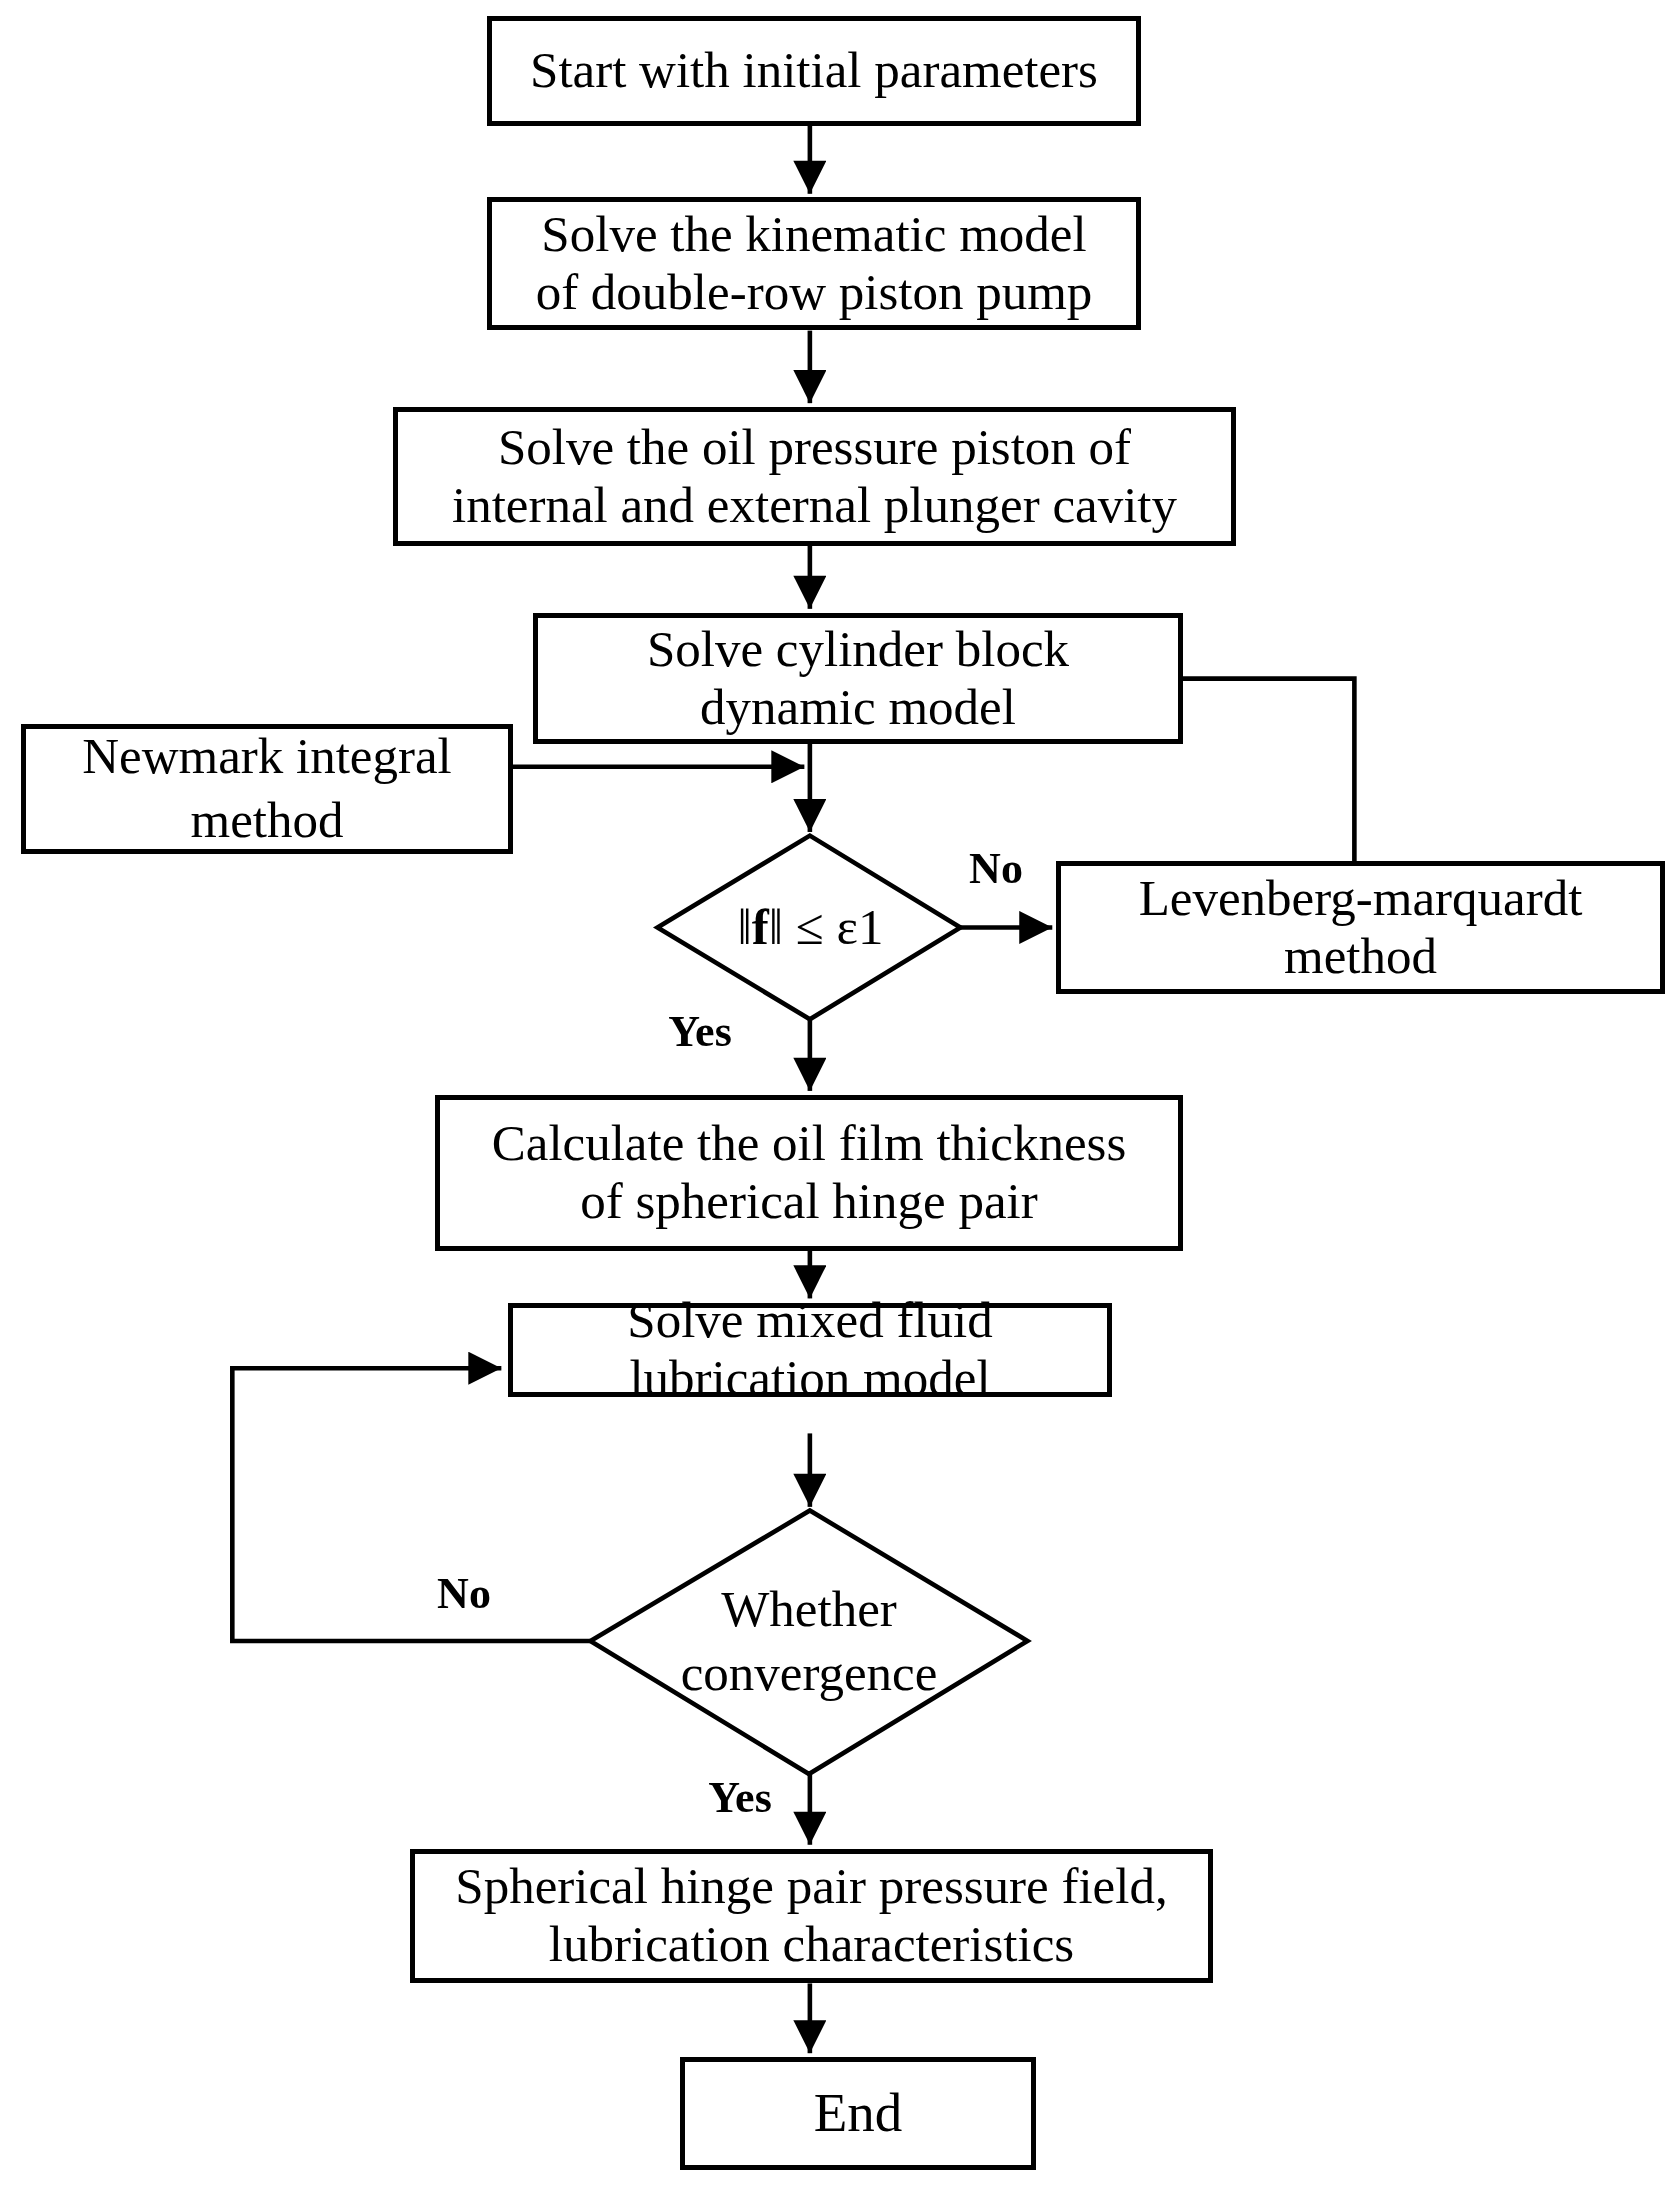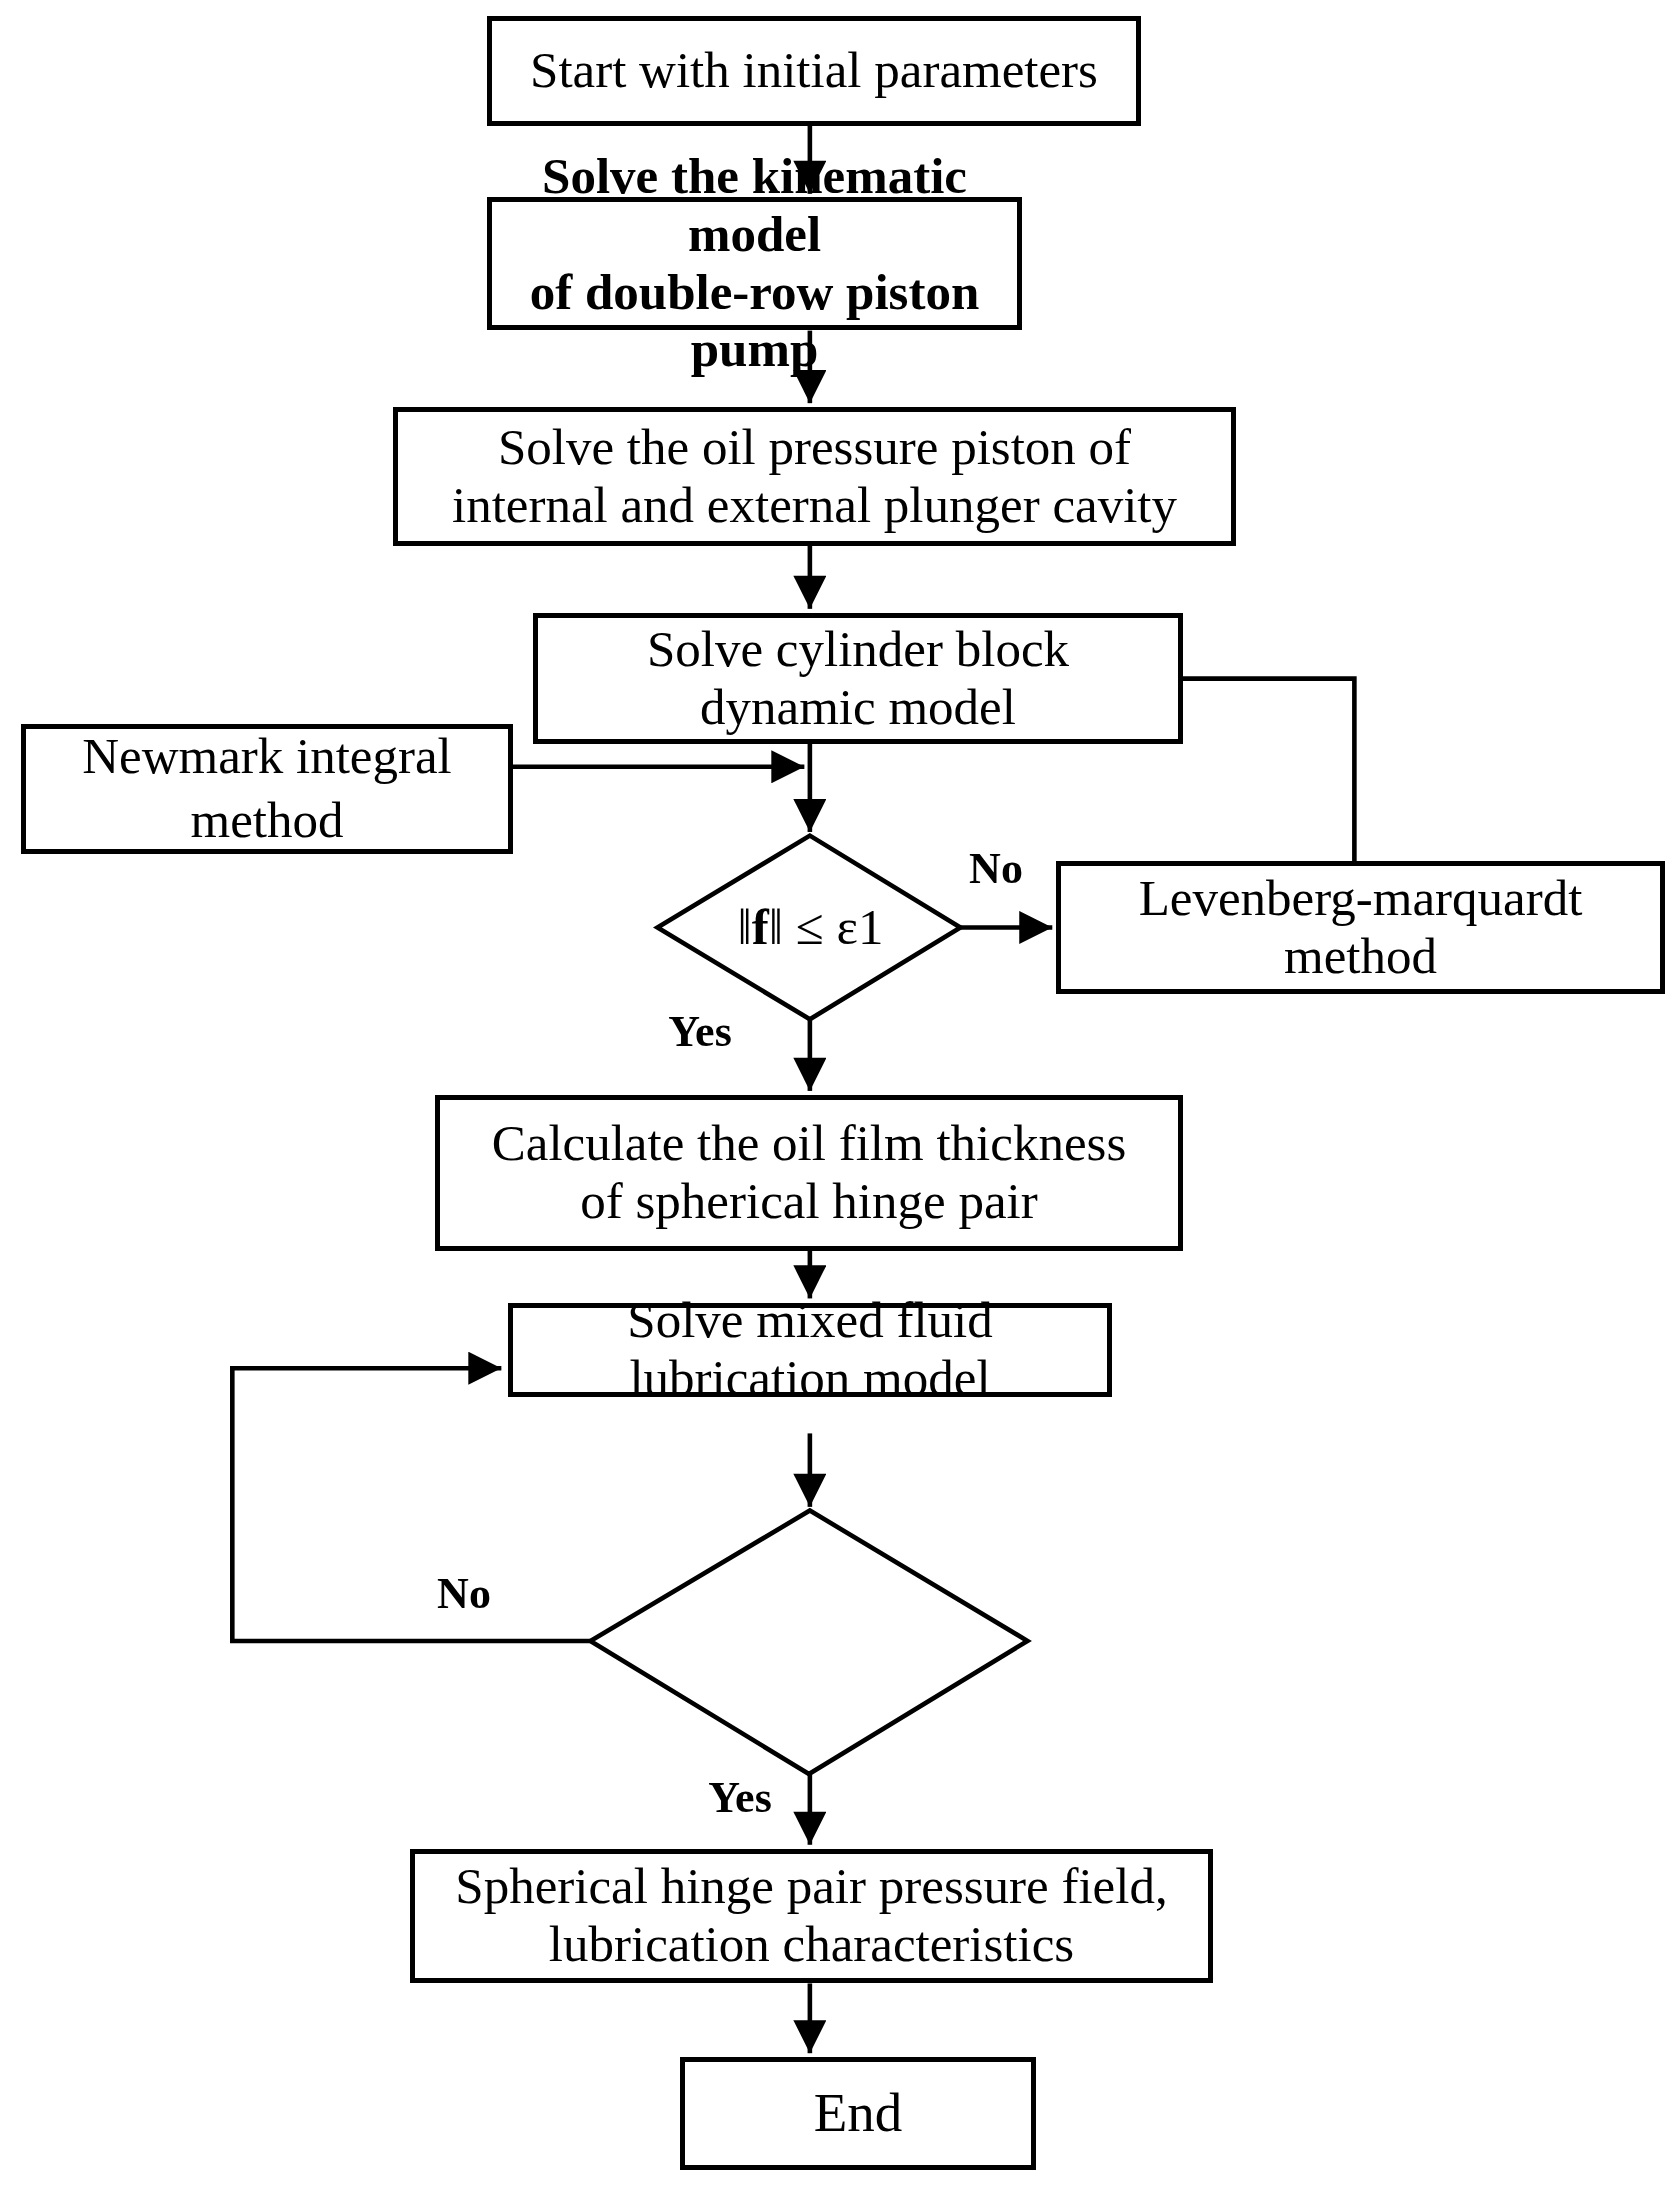--- a/index.html
+++ b/index.html
@@ -50,21 +50,21 @@
     font-size: 44px;
     line-height: 1;
     text-align: center;
     background: transparent;
     font-weight: bold;
   }
   .endnode { font-size: 55px; margin-left: 48px; }
 
   
   #n-start      { left: 487px;  top: 15.6px;   width: 654px; height: 110px; }
-  #n-kinematic  { left: 487px;  top: 197px;  width: 535px; height: 133px; font-weight: bold; }
+  #n-kinematic  { left: 487px;  top: 197px;  width: 654px; height: 133px; }
   #n-oil        { left: 393px;  top: 407px;  width: 843px; height: 139px; }
   #n-cylinder   { left: 533px;  top: 613px;  width: 650px; height: 131px; }
   #n-newmark    { left: 21px;   top: 701px;  width: 492px; height: 130px; margin-top: 23px; }
   #n-levenberg  { left: 1056px; top: 861px;  width: 609px; height: 133px; }
   #n-film       { left: 435px;  top: 1095px; width: 748px; height: 156px; }
   #n-mixed      { left: 508px;  top: 1303px; width: 604px; height: 94px; }
   #n-result     { left: 410px;  top: 1849px; width: 803px; height: 134px; }
   #n-end        { left: 632px;  top: 2057px; width: 356px; height: 113px; }
 
   #t-decision1  { left: 645px;  top: 863px;  width: 331px; height: 129px; }
@@ -130,20 +130,22 @@
 
   <div class="node" id="n-result">Spherical hinge pair pressure field,
 lubrication characteristics</div>
 
   <div class="node endnode" id="n-end">End</div>
 
   <div class="dtext" id="t-decision1">
     <span>‖</span><span class="mathbold">f</span><span>‖ ≤ ε1</span>
   </div>
 
+  <div class="dtext" id="t-decision2">Whether
+convergence</div>
 
   <div class="elabel" id="l-no1">No</div>
   <div class="elabel" id="l-yes1">Yes</div>
   <div class="elabel" id="l-no2">No</div>
   <div class="elabel" id="l-yes2">Yes</div>
 
 </div>
 
 
 </body></html>

